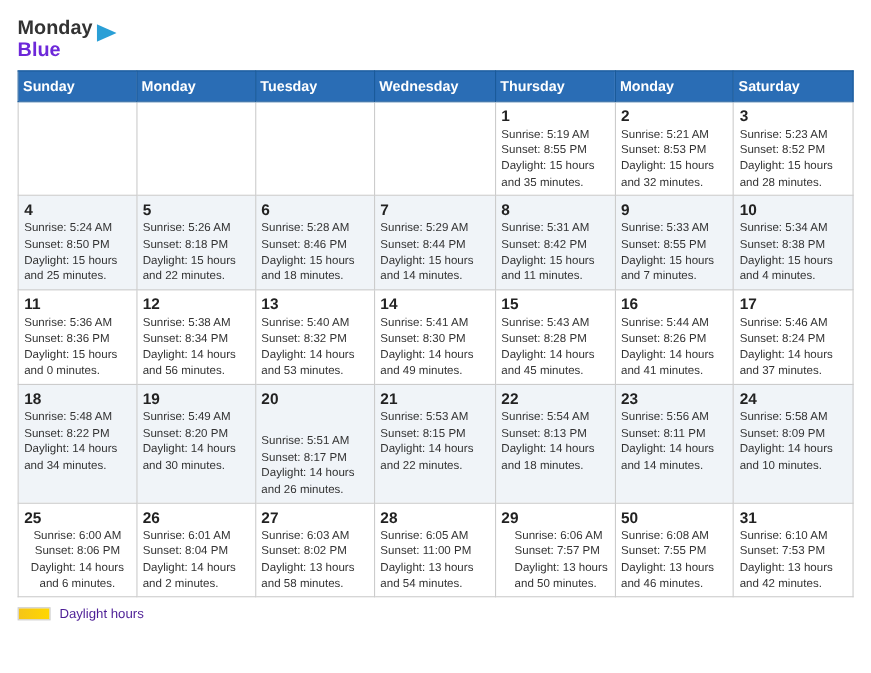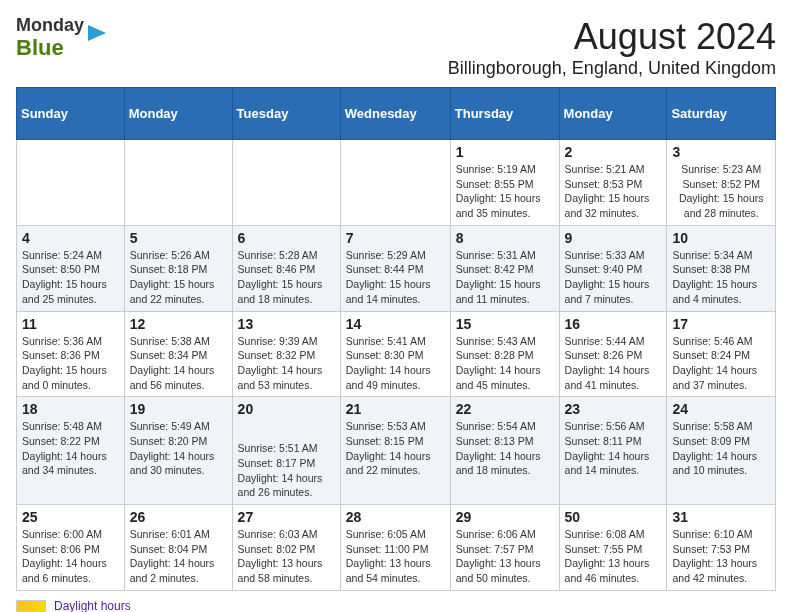--- a/index.html
+++ b/index.html
@@ -35,21 +35,21 @@
       color: #222;
     }
     .calendar {
       width: 100%;
       border-collapse: collapse;
       font-size: 11px;
     }
     .calendar thead tr th {
       background: #2a6db5;
       color: #fff;
-      padding: 18px 4px;
+      padding: 6px 4px;
       text-align: left;
       font-size: 13px;
       font-weight: bold;
       border: 1px solid #1a5a9a;
     }
     .calendar tbody tr td {
       border: 1px solid #ccc;
       padding: 4px 5px;
       vertical-align: top;
       width: 113px;
@@ -93,33 +93,29 @@
   </style>
 </head>
 <body>
 
 <div class="header">
   <div class="logo">
     <div>
       <div style="display:flex;align-items:center;">
         <div>
           <div style="font-size:18px;font-weight:bold;color:#333;line-height:1.1;">Monday</div>
-          <div style="font-size:22px;font-weight:bold;color:#4d7c0f;line-height:1.1;">Blue</div>
+          <div style="font-size:18px;font-weight:bold;color:#6d28d9;line-height:1.1;">Blue</div>
         </div>
         <div style="margin-left:4px;margin-top:-6px;">
           <svg width="18" height="20" viewBox="0 0 18 20">
             <polygon points="0,2 18,10 0,18" fill="#2a9fd6"></polygon>
           </svg>
         </div>
       </div>
     </div>
-  </div>
-  <div class="title-block">
-    <h1>August 2024</h1>
-    <h2>Billingborough, England, United Kingdom</h2>
   </div>
 </div>
 
 <table class="calendar">
   <thead>
     <tr>
     <th>Sunday</th>
         <th>Monday</th>
         <th>Tuesday</th>
         <th>Wednesday</th>
@@ -141,21 +137,21 @@
 Daylight: 15 hours and 35 minutes.</div>
         </td>
         <td>
           <span class="day-num">2</span>
           <div class="day-info" style="white-space: pre-line;">Sunrise: 5:21 AM
 Sunset: 8:53 PM
 Daylight: 15 hours and 32 minutes.</div>
         </td>
         <td>
           <span class="day-num">3</span>
-          <div class="day-info" style="white-space: pre-line; text-align: center;">Sunrise: 5:23 AM
+          <div class="day-info" style="white-space: pre-line;">Sunrise: 5:23 AM
 Sunset: 8:52 PM
 Daylight: 15 hours and 28 minutes.</div>
         </td>
       </tr>
       <tr>
         <td>
           <span class="day-num">4</span>
           <div class="day-info" style="white-space: pre-line;">Sunrise: 5:24 AM
 Sunset: 8:50 PM
 Daylight: 15 hours and 25 minutes.</div>
@@ -180,21 +176,21 @@
         </td>
         <td>
           <span class="day-num">8</span>
           <div class="day-info" style="white-space: pre-line;">Sunrise: 5:31 AM
 Sunset: 8:42 PM
 Daylight: 15 hours and 11 minutes.</div>
         </td>
         <td>
           <span class="day-num">9</span>
           <div class="day-info" style="white-space: pre-line;">Sunrise: 5:33 AM
-Sunset: 9:40 PM
+Sunset: 8:55 PM
 Daylight: 15 hours and 7 minutes.</div>
         </td>
         <td>
           <span class="day-num">10</span>
           <div class="day-info" style="white-space: pre-line;">Sunrise: 5:34 AM
 Sunset: 8:38 PM
 Daylight: 15 hours and 4 minutes.</div>
         </td>
       </tr>
       <tr>
@@ -205,21 +201,21 @@
 Daylight: 15 hours and 0 minutes.</div>
         </td>
         <td>
           <span class="day-num">12</span>
           <div class="day-info" style="white-space: pre-line;">Sunrise: 5:38 AM
 Sunset: 8:34 PM
 Daylight: 14 hours and 56 minutes.</div>
         </td>
         <td>
           <span class="day-num">13</span>
-          <div class="day-info" style="white-space: pre-line;">Sunrise: 9:39 AM
+          <div class="day-info" style="white-space: pre-line;">Sunrise: 5:40 AM
 Sunset: 8:32 PM
 Daylight: 14 hours and 53 minutes.</div>
         </td>
         <td>
           <span class="day-num">14</span>
           <div class="day-info" style="white-space: pre-line;">Sunrise: 5:41 AM
 Sunset: 8:30 PM
 Daylight: 14 hours and 49 minutes.</div>
         </td>
         <td>
@@ -281,21 +277,21 @@
         <td>
           <span class="day-num">24</span>
           <div class="day-info" style="white-space: pre-line;">Sunrise: 5:58 AM
 Sunset: 8:09 PM
 Daylight: 14 hours and 10 minutes.</div>
         </td>
       </tr>
       <tr>
         <td>
           <span class="day-num">25</span>
-          <div class="day-info" style="white-space: pre-line;">Sunrise: 6:00 AM
+          <div class="day-info" style="white-space: pre-line; text-align: center;">Sunrise: 6:00 AM
 Sunset: 8:06 PM
 Daylight: 14 hours and 6 minutes.</div>
         </td>
         <td>
           <span class="day-num">26</span>
           <div class="day-info" style="white-space: pre-line;">Sunrise: 6:01 AM
 Sunset: 8:04 PM
 Daylight: 14 hours and 2 minutes.</div>
         </td>
         <td>
@@ -305,21 +301,21 @@
 Daylight: 13 hours and 58 minutes.</div>
         </td>
         <td>
           <span class="day-num">28</span>
           <div class="day-info" style="white-space: pre-line;">Sunrise: 6:05 AM
 Sunset: 11:00 PM
 Daylight: 13 hours and 54 minutes.</div>
         </td>
         <td>
           <span class="day-num">29</span>
-          <div class="day-info" style="white-space: pre-line;">Sunrise: 6:06 AM
+          <div class="day-info" style="white-space: pre-line; margin-left: 12px;">Sunrise: 6:06 AM
 Sunset: 7:57 PM
 Daylight: 13 hours and 50 minutes.</div>
         </td>
         <td>
           <span class="day-num">50</span>
           <div class="day-info" style="white-space: pre-line;">Sunrise: 6:08 AM
 Sunset: 7:55 PM
 Daylight: 13 hours and 46 minutes.</div>
         </td>
         <td>

